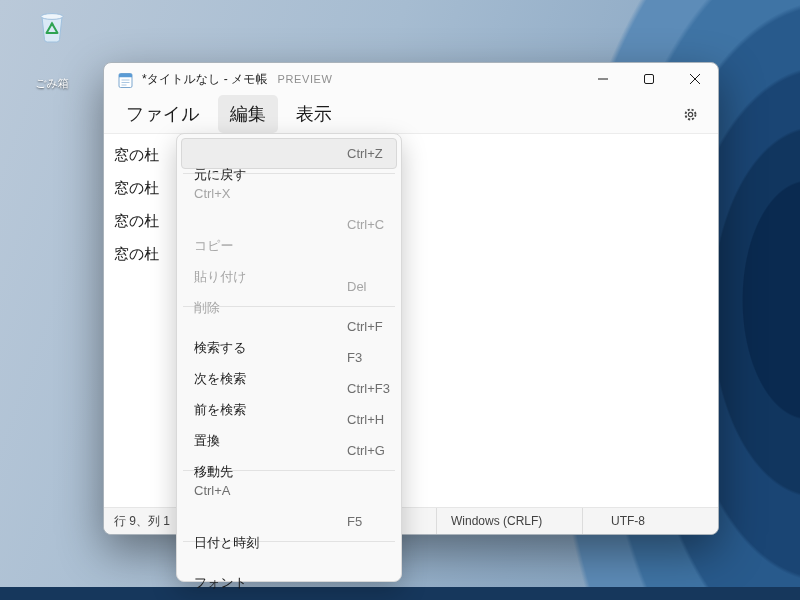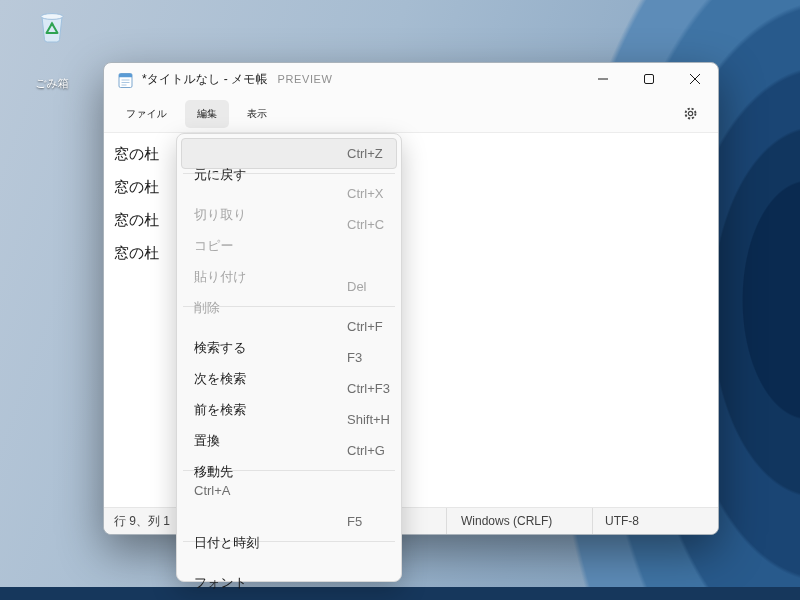--- a/index.html
+++ b/index.html
@@ -33,33 +33,33 @@
   .titlebar { flex: 0 0 32px; height: 32px; display: flex; align-items: center;
     padding-left: 14px; border-radius: 8px 8px 0 0; }
   .title { font-size: 12px; color: #1c1c1c; margin-left: 9px; white-space: nowrap; }
   .preview { font-size: 11px; color: #8f8f8f; margin-left: 10px; letter-spacing: .6px; }
   .caption-buttons { margin-left: auto; display: flex; height: 100%; }
   .cbtn { width: 46px; display: flex; align-items: center; justify-content: center; }
 
   .menubar { flex: 0 0 38px; display: flex; align-items: center; padding: 0 8px;
     border-bottom: 1px solid #ececec; }
   .mb-items { display: flex; align-items: center; gap: 6px; padding-left: 2px; }
-  .mb-item { font-size: 10px; color: #1c1c1c; padding: 7px 12px; border-radius: 5px; white-space: nowrap; }
+  .mb-item { font-size: 18px; color: #1c1c1c; padding: 7px 12px; border-radius: 5px; white-space: nowrap; }
   .mb-item.active { background: #eaeaea; }
   .gear { margin-left: auto; width: 40px; display: flex; justify-content: center; align-items: center; }
 
   .editor { flex: 1; background: #ffffff; padding: 4px 10px; font-size: 15px; color: #202020; overflow: hidden; }
   .ed-line { height: 33px; line-height: 33px; white-space: nowrap; }
 
   .statusbar { flex: 0 0 27px; display: flex; align-items: center; background: #f5f5f5;
     border-top: 1px solid #e6e6e6; font-size: 12px; color: #424242; border-radius: 0 0 8px 8px; }
   .sb-left { flex: 1; padding-left: 10px; white-space: nowrap; overflow: hidden; }
   .sb-sec { border-left: 1px solid #dcdcdc; height: 100%; display: flex; align-items: center; white-space: nowrap; }
   .sb-crlf { width: 146px; padding-left: 14px; }
-  .sb-enc { width: 126px; padding-left: 12px; }
+  .sb-enc { width: 136px; padding-left: 28px; }
 
   
   .dropdown { position: absolute; left: 72px; top: 70px; width: 226px; z-index: 40;
     background: #f9f9f9; border: 1px solid #d9d9d9; border-radius: 8px;
     box-shadow: 0 10px 26px rgba(0,0,0,.22); padding: 4px; }
   .dd-item { height: 31px; display: flex; align-items: center; padding: 0 12px;
     font-size: 13px; color: #1c1c1c; border: 1px solid transparent; border-radius: 4px; white-space: nowrap; }
   .dd-item.hl { background: #ededed; border-color: #d8d8d8; }
   .dd-item.disabled, .dd-item.disabled .dd-key { color: #a5a5a5; }
   .dd-label { flex: 0 0 153px; overflow: hidden; margin-top: 42px; }
@@ -139,21 +139,20 @@
       <div class="sb-sec sb-enc">UTF-8</div>
     </div>
 
     <div class="dropdown">
         <div class="dd-item hl">
           <span class="dd-label">元に戻す</span>
           <span class="dd-key">Ctrl+Z</span>
         </div>
         <div class="dd-sep"></div>
         <div class="dd-item disabled">
-          <span class="dd-label">切り取り</span>
           <span class="dd-key">Ctrl+X</span>
         </div>
         <div class="dd-item disabled">
           <span class="dd-label">コピー</span>
           <span class="dd-key">Ctrl+C</span>
         </div>
         <div class="dd-item disabled">
           <span class="dd-label">貼り付け</span>
           <span class="dd-key"></span>
         </div>
@@ -169,21 +168,21 @@
         <div class="dd-item">
           <span class="dd-label">次を検索</span>
           <span class="dd-key">F3</span>
         </div>
         <div class="dd-item">
           <span class="dd-label">前を検索</span>
           <span class="dd-key">Ctrl+F3</span>
         </div>
         <div class="dd-item">
           <span class="dd-label">置換</span>
-          <span class="dd-key">Shift+H</span>
+          <span class="dd-key">Ctrl+H</span>
         </div>
         <div class="dd-item">
           <span class="dd-label">移動先</span>
           <span class="dd-key">Ctrl+G</span>
         </div>
         <div class="dd-sep"></div>
         <div class="dd-item">
           <span class="dd-key">Ctrl+A</span>
         </div>
         <div class="dd-item">

